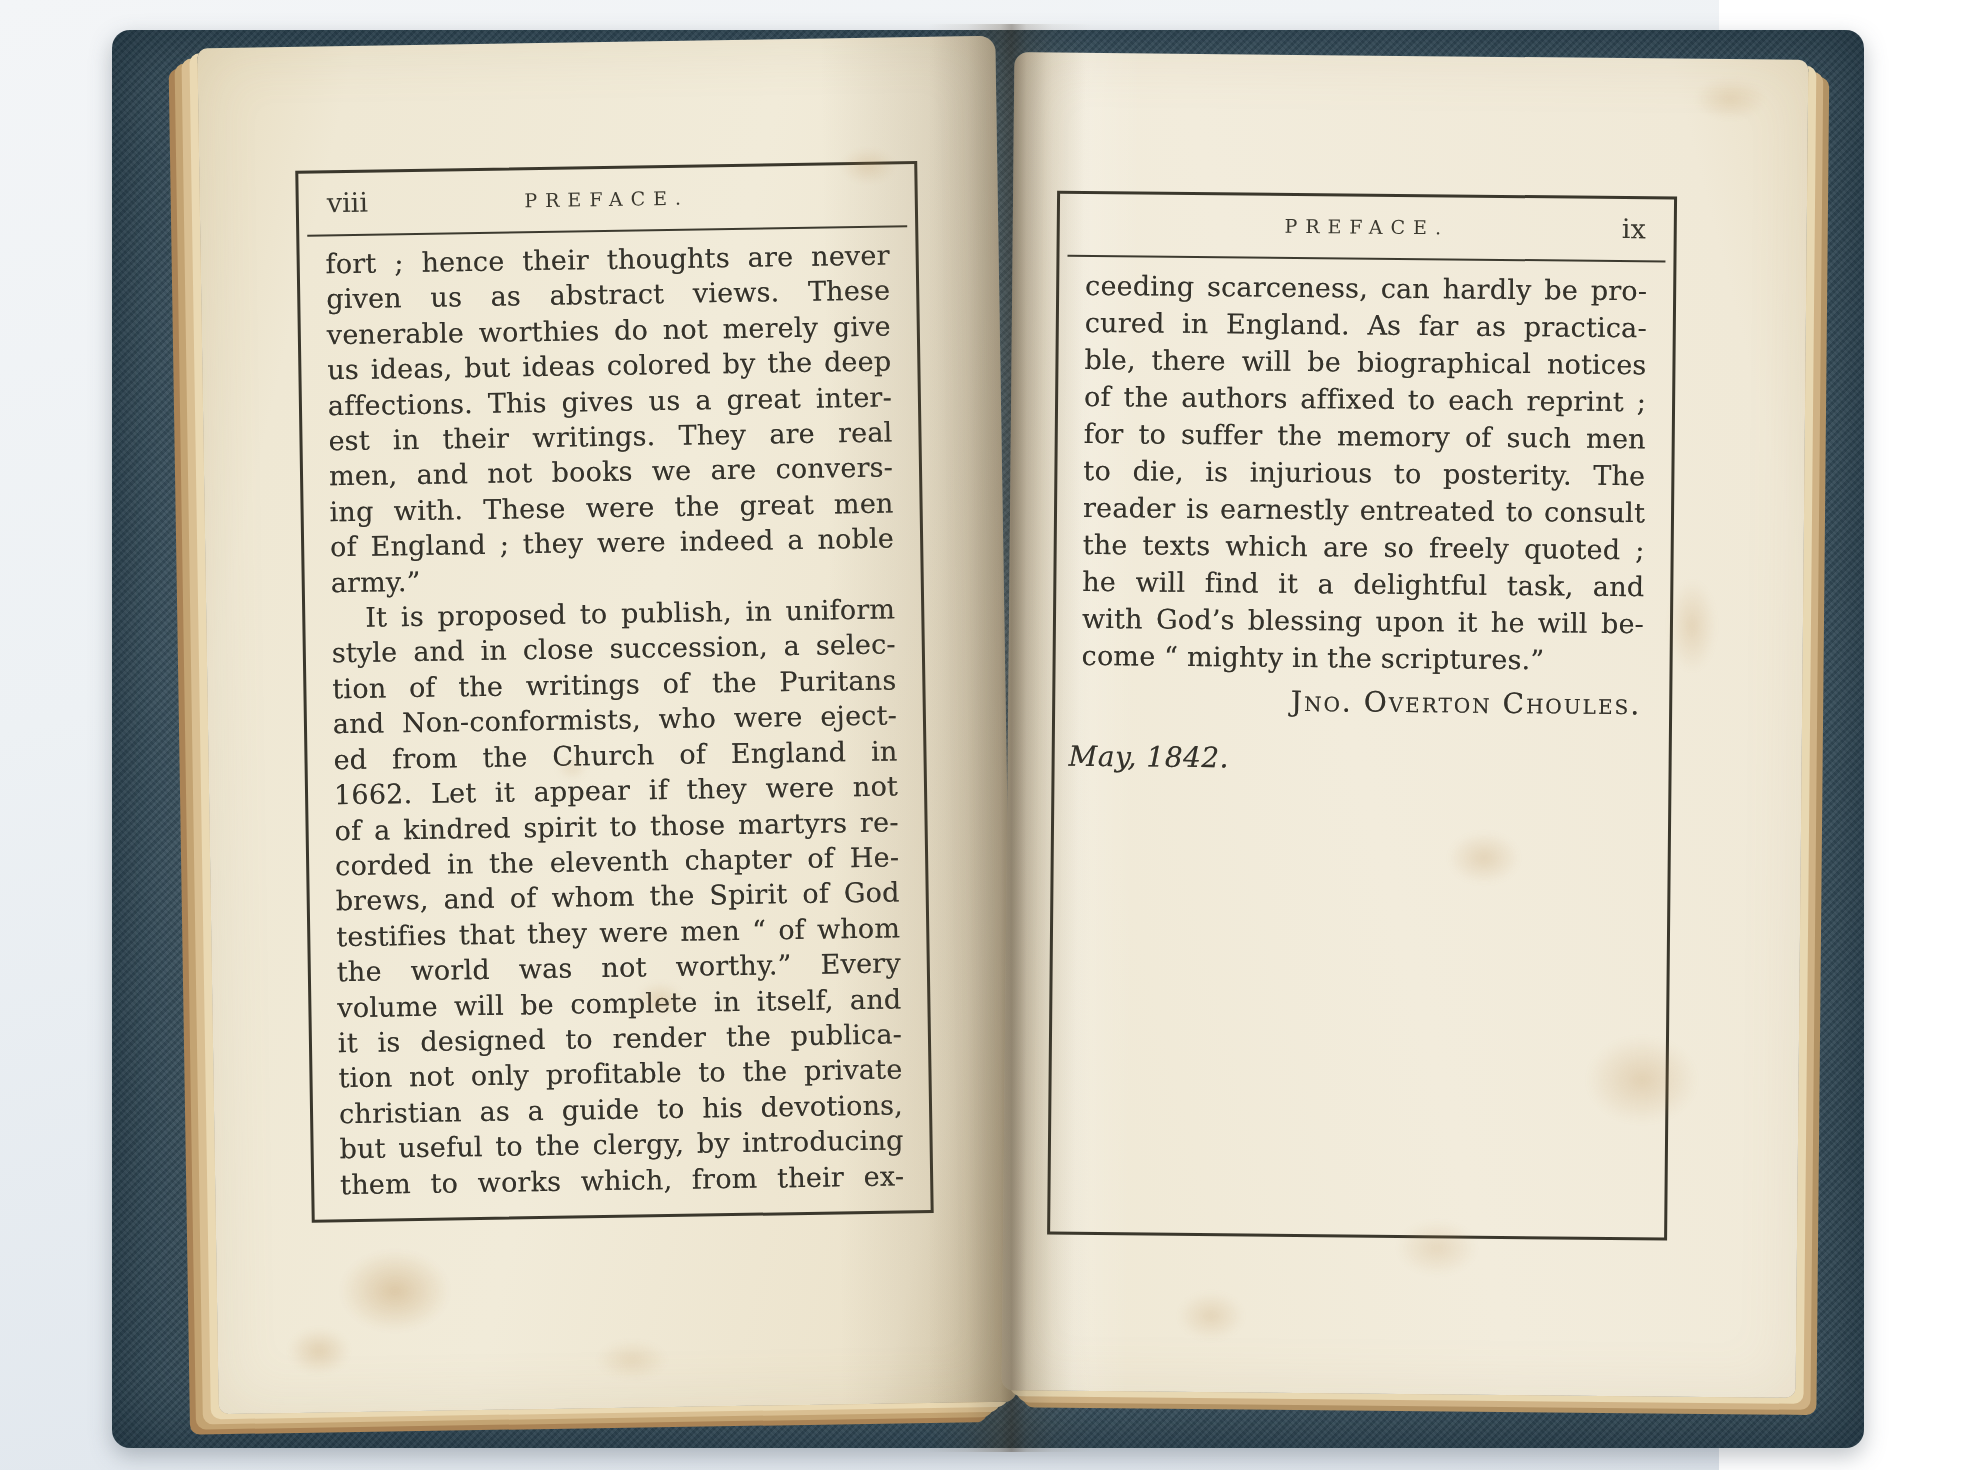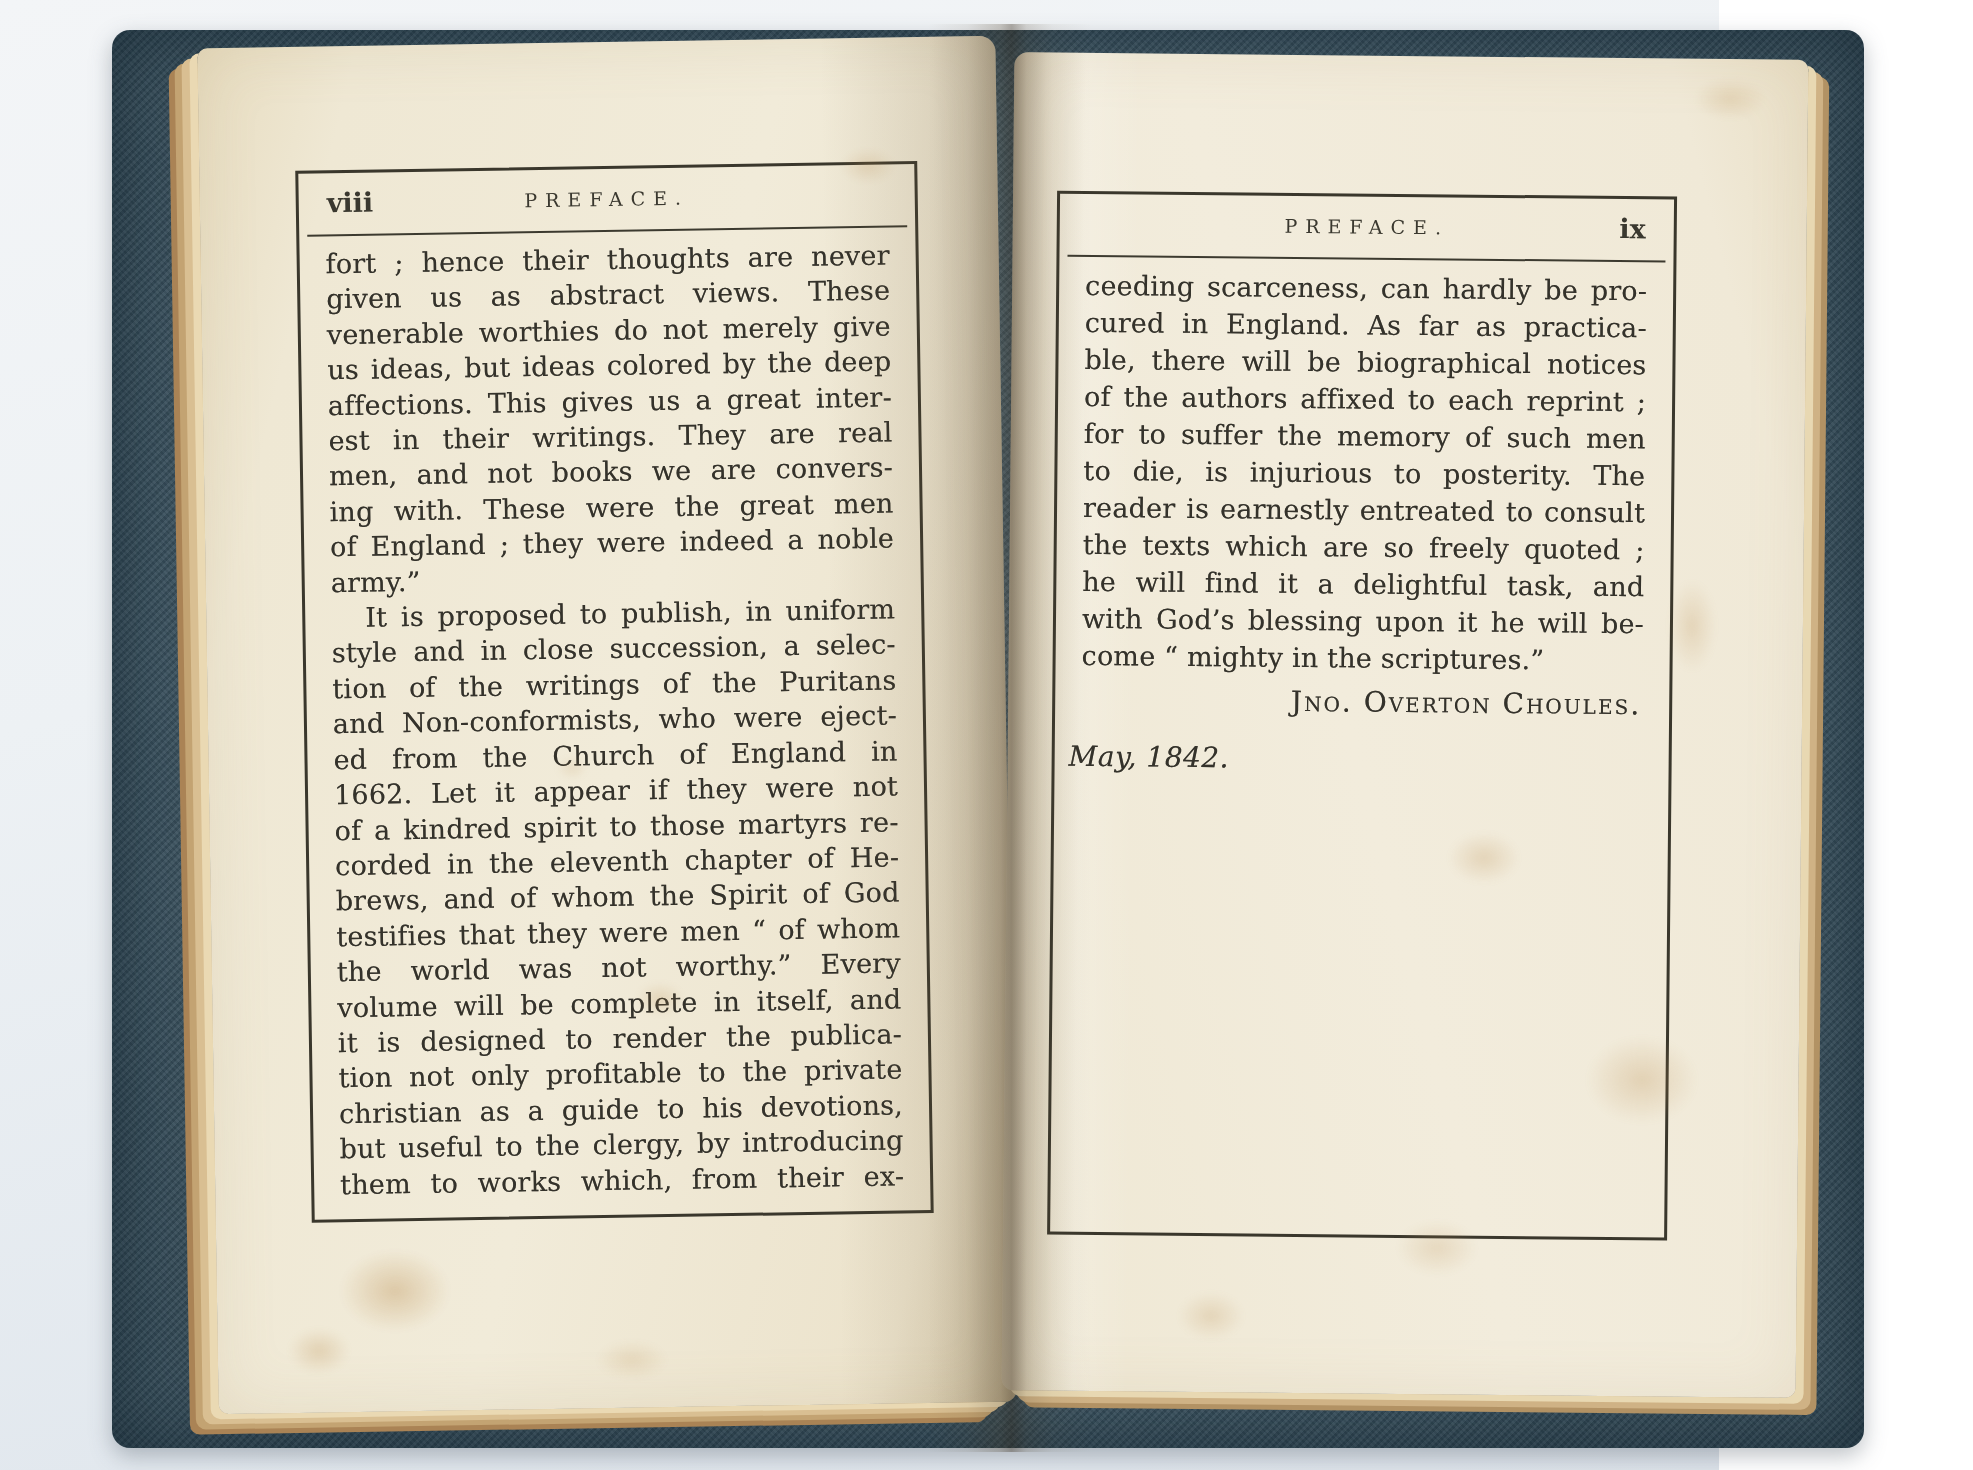--- a/index.html
+++ b/index.html
@@ -81,21 +81,21 @@
   }
   .page-left  .frame { left: 96px; top: 124px; width: 622px; height: 1052px; }
   .page-right .frame { left: 44px; top: 138px; width: 620px; height: 1044px; }
   .pg-header { position: relative; height: 38px; }
   .running {
     position: absolute; left: 0; right: 0; top: 7px;
     text-align: center;
     font-size: 19px; letter-spacing: 8px;
     color: #3a382f;
   }
-  .pagenum { position: absolute; top: 2px; font-size: 27px; color: #3a382f; font-weight: bold; }
+  .pagenum { position: absolute; top: 2px; font-size: 27px; color: #3a382f; }
   .pagenum.pn-left  { left: 2px; }
   .pagenum.pn-right { right: 2px; }
   .rule { border-top: 2.5px solid #3c3a2f; margin: 11px -18px 0; }
   
   .pg-body { margin-top: 10px; font-size: 27px; letter-spacing: 0.2px; }
   .line {
     text-align: justify;
     text-align-last: justify;
     white-space: normal;
     text-shadow: 0 0 0.5px rgba(44,42,34,0.55);

